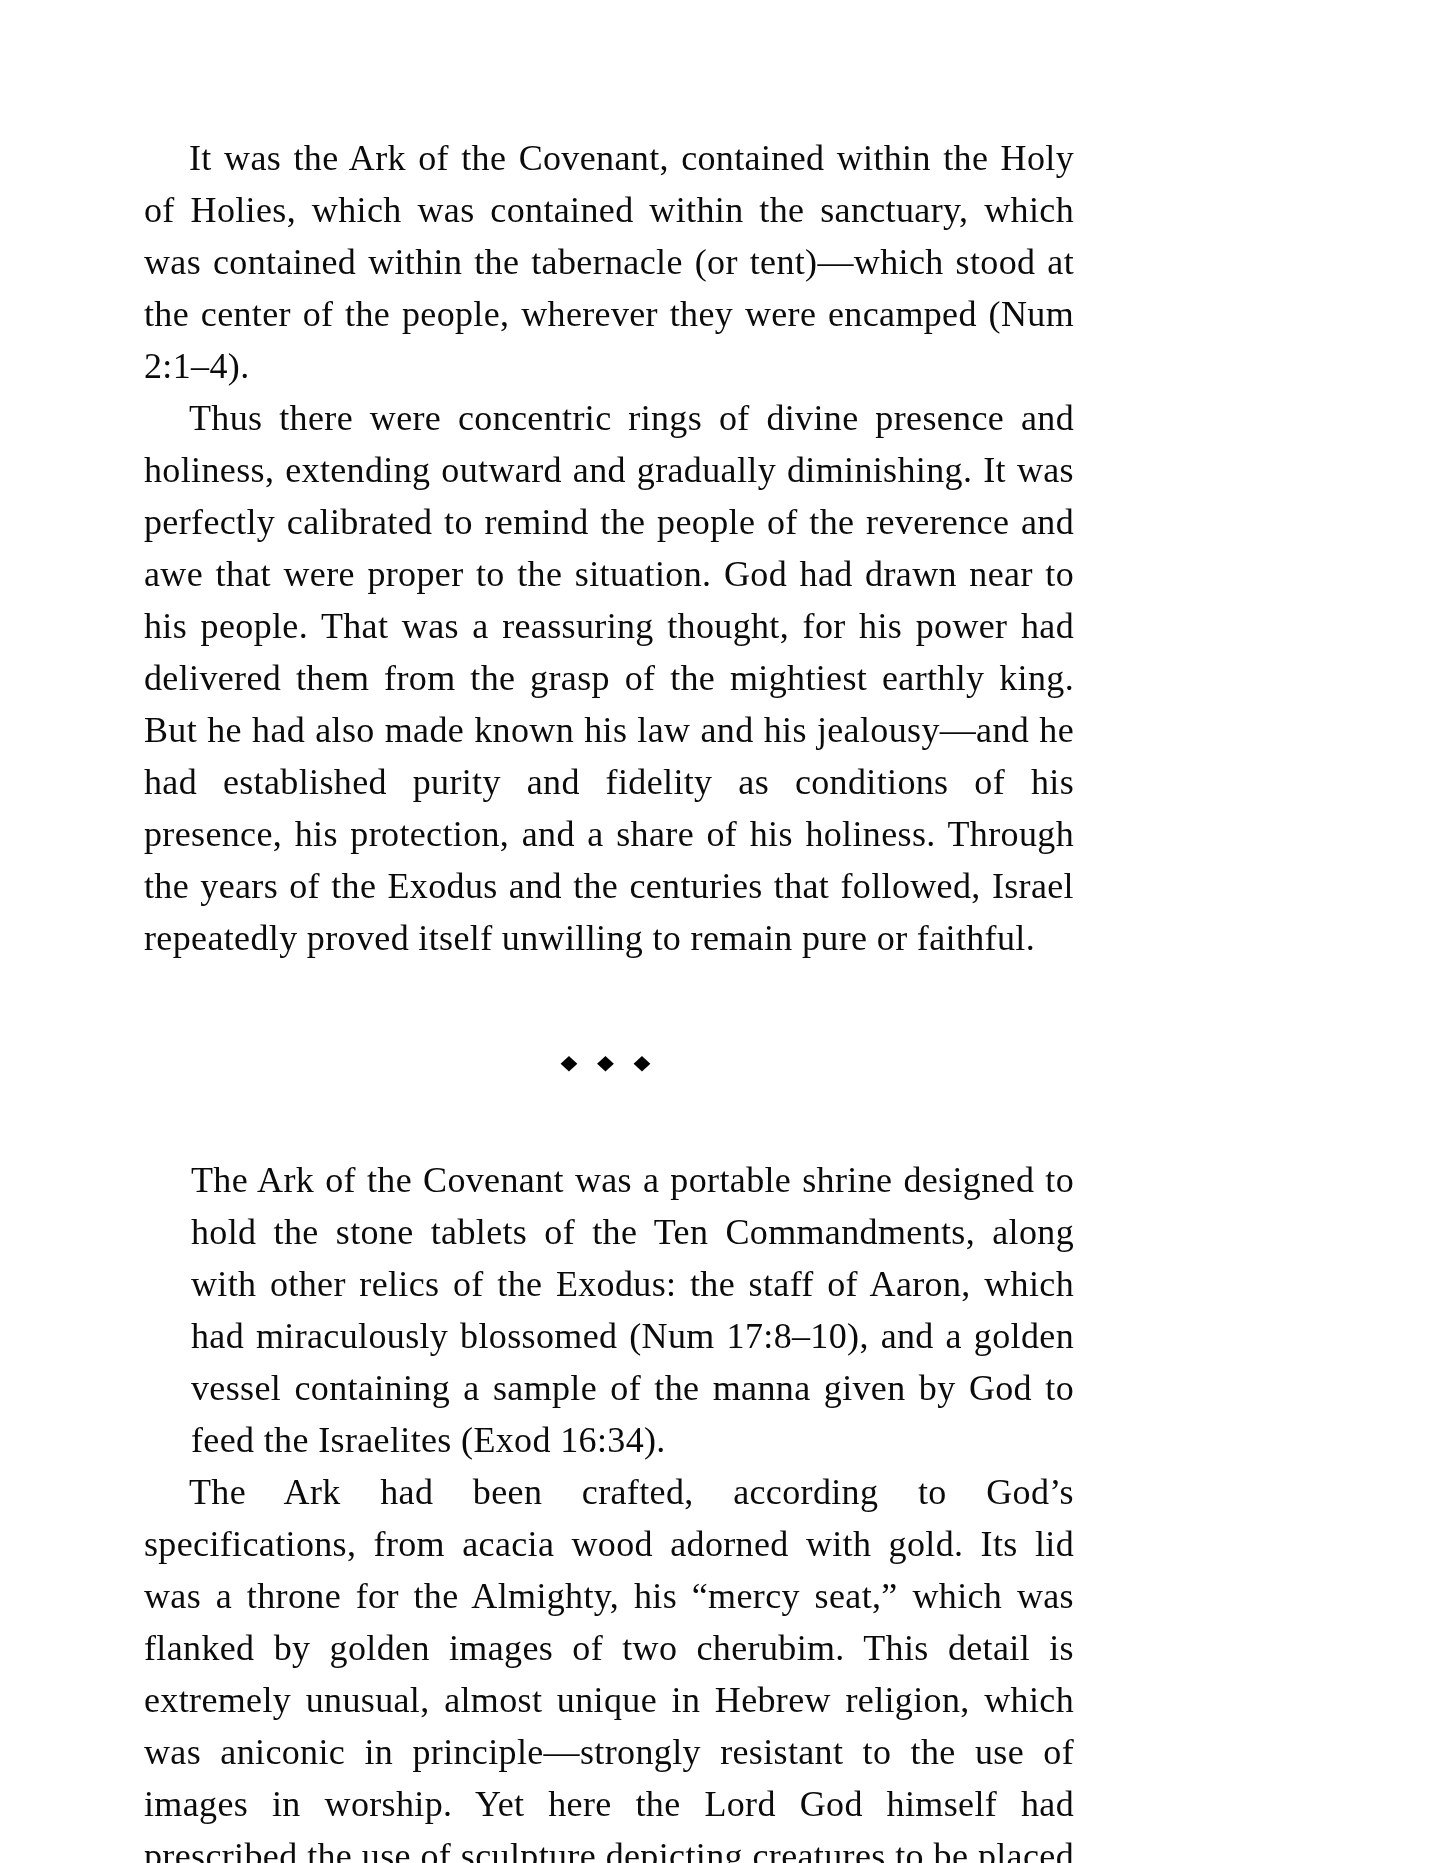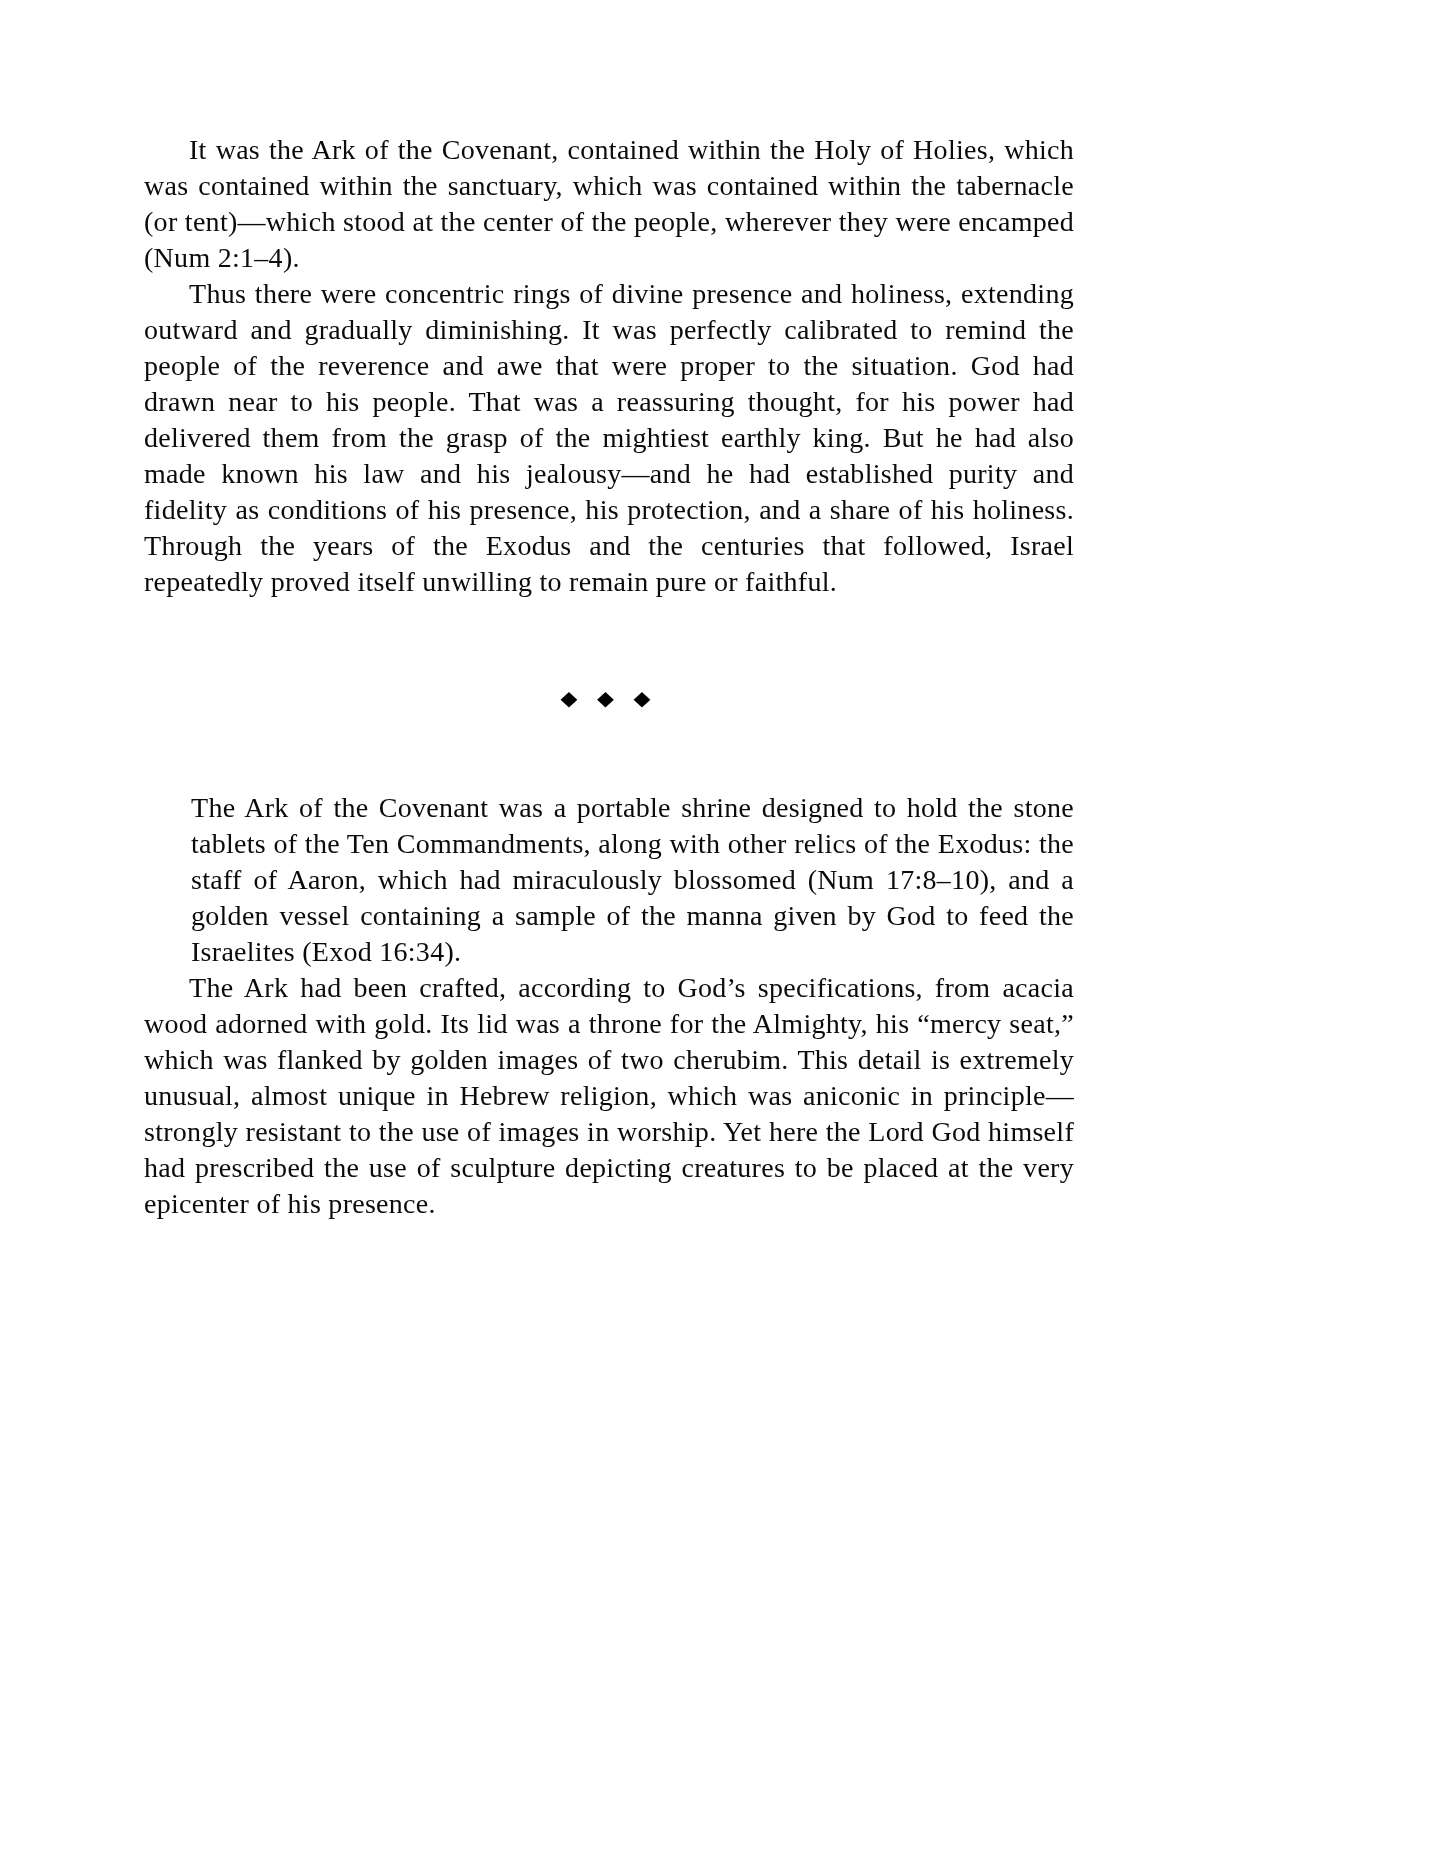--- a/index.html
+++ b/index.html
@@ -22,22 +22,22 @@
     overflow: hidden;
   }
   .text-column {
     position: absolute;
     left: 144px;
     top: 132px;
     width: 930px;
   }
   p.body-text {
     margin: 0;
-    font-size: 28px;
-    line-height: 36px;
+    font-size: 36px;
+    line-height: 52px;
     text-align: justify;
     text-justify: inter-word;
     hyphens: none;
     -webkit-hyphens: none;
     letter-spacing: 0.01em;
   }
   p.body-text.indented {
     text-indent: 45px;
   }
   p.body-text.flush {

